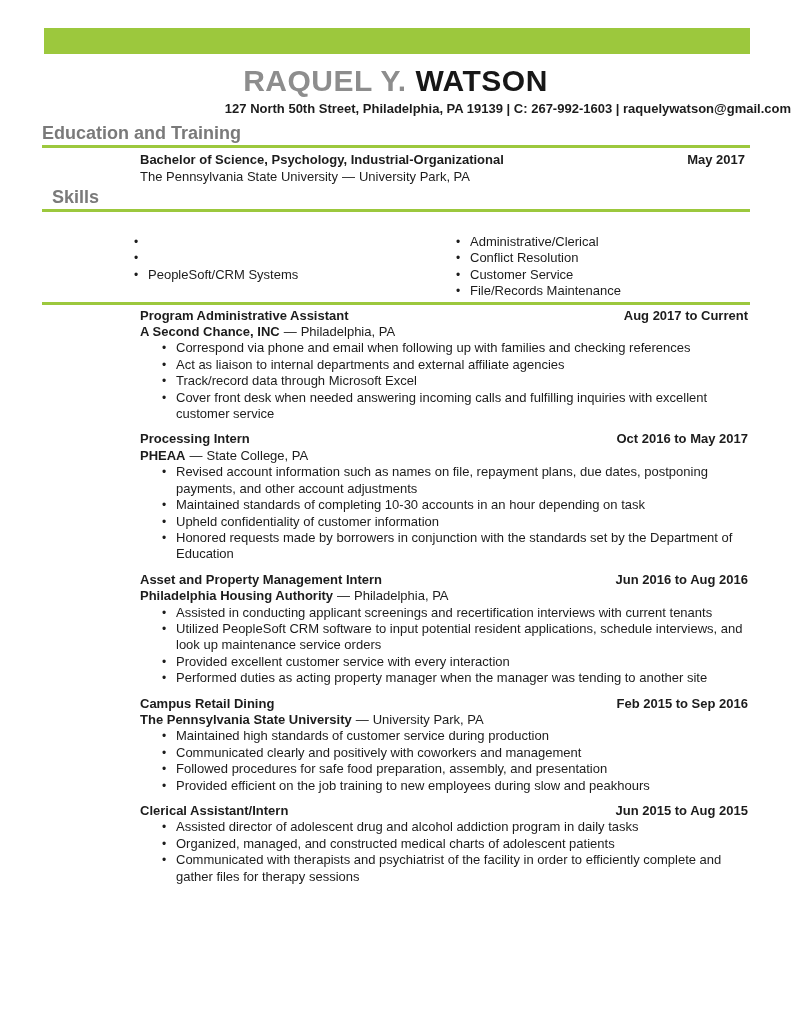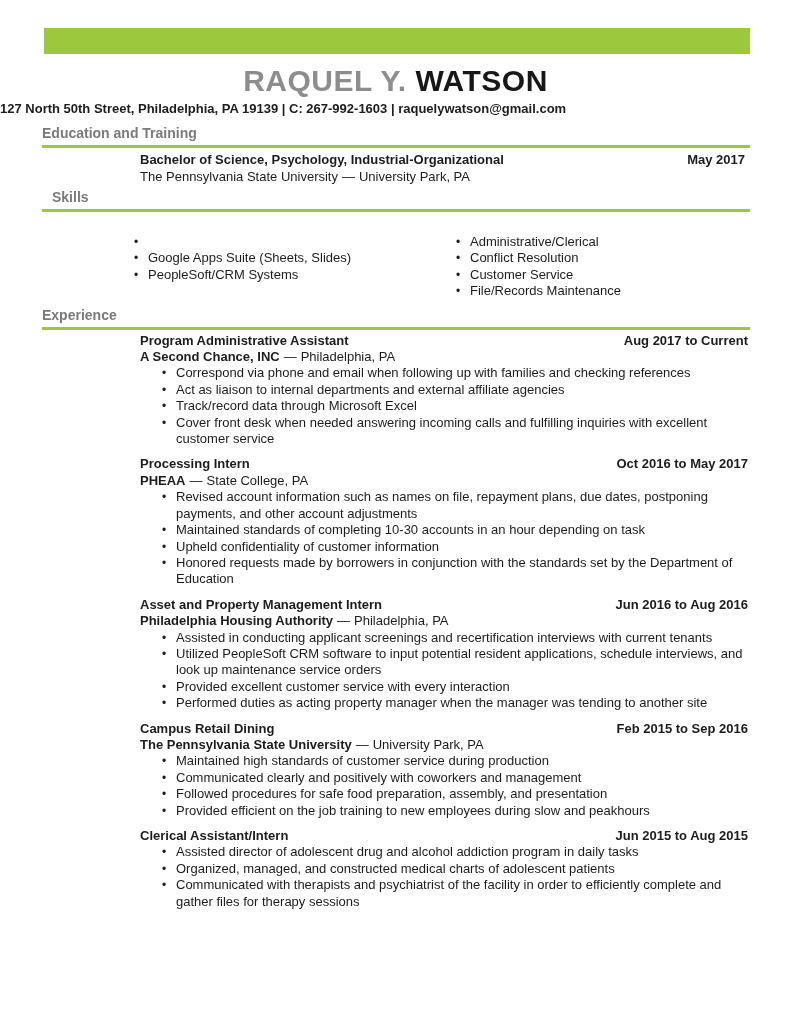--- a/index.html
+++ b/index.html
@@ -20,26 +20,26 @@
   }
   .name {
     margin:0; padding-top:64px;
     text-align:center;
     font-size:30px; line-height:34px;
     font-weight:700; letter-spacing:0.5px;
   }
   .name .first { color:#8d8d8d; }
   .name .last  { color:#171717; }
   .contact {
-    text-align:left;
+    text-align:right;
     font-weight:700; font-size:13px;
     margin-top:3px;
   }
   .sec-h {
-    font-size:14px; line-height:20px;
+    font-size:18px; line-height:20px;
     font-weight:700; color:#7a7a7a;
     margin:0 41px 0 42px;
   }
   .sec-h.edu  { margin-top:6px; }
   .sec-h.skl  { margin-top:1px; margin-left:52px; }
   .sec-h.exp  { margin-top:5px; }
   .rule {
     height:3px; background:#9CC83D;
     margin:2px 41px 0 42px;
   }
@@ -87,21 +87,20 @@
 
   <div class="sec-h skl">Skills</div>
   <div class="rule"></div>
   <div class="skills-cols">
     <ul class="blist skills-col left">
       <li>
           <span class="dot">•</span>
         </li>
       <li>
           <span class="dot">•</span>
-          <span class="btx">Google Apps Suite (Sheets, Slides)</span>
         </li>
       <li>
           <span class="dot">•</span>
           <span class="btx">PeopleSoft/CRM Systems</span>
         </li>
     </ul>
     <ul class="blist skills-col right">
       <li>
           <span class="dot">•</span>
           <span class="btx">Administrative/Clerical</span>
@@ -114,21 +113,20 @@
           <span class="dot">•</span>
           <span class="btx">Customer Service</span>
         </li>
       <li>
           <span class="dot">•</span>
           <span class="btx">File/Records Maintenance</span>
         </li>
     </ul>
   </div>
 
-  <div class="sec-h exp">Experience</div>
   <div class="rule"></div>
 
   <div class="jobs">
 
     <div class="job">
       <div class="flex-row">
         <span class="bold">Program Administrative Assistant</span>
         <span class="date">Aug 2017 to Current</span>
       </div>
       <div>

